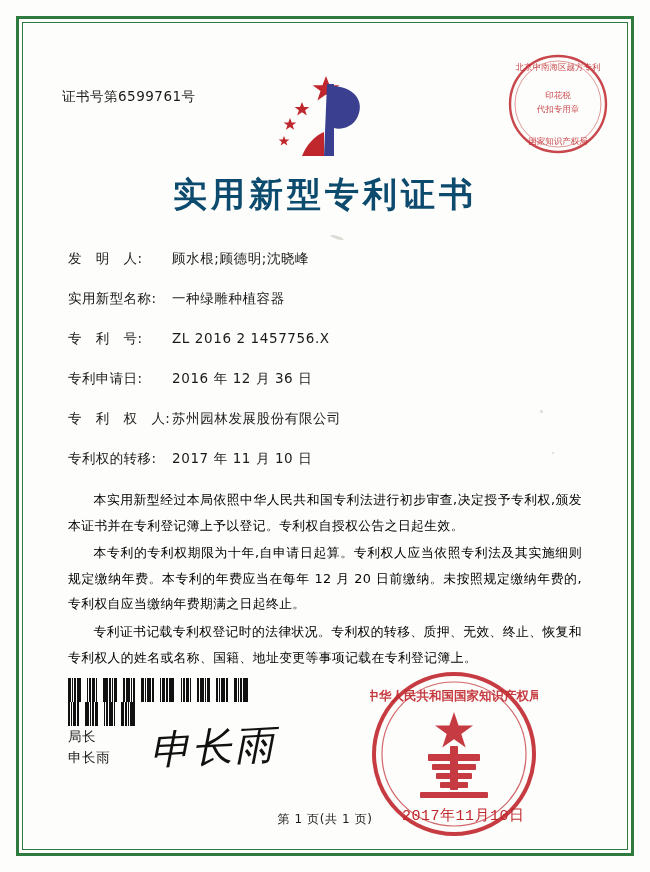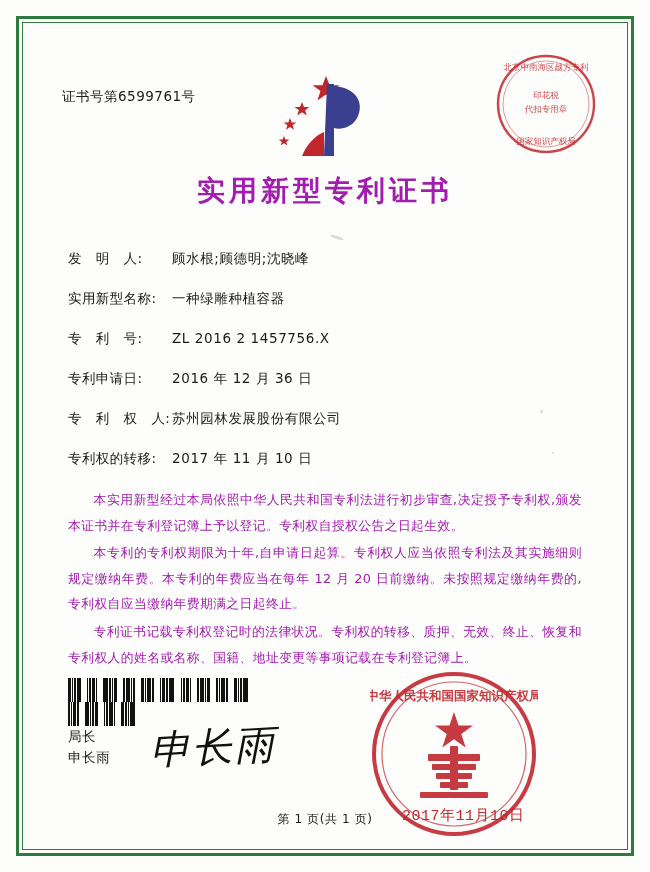--- a/index.html
+++ b/index.html
@@ -64,38 +64,38 @@
     position: absolute;
     left: 232px;
     top: 32px;
     width: 106px;
     height: 84px;
   }
 
   
   .seal-top {
     position: absolute;
-    right: 12px;
+    right: 0;
     top: 12px;
     width: 104px;
     height: 104px;
   }
 
   
   .title {
     position: absolute;
     left: 0;
     right: 0;
     top: 132px;
     text-align: center;
     font-family: "DejaVu Serif", "Liberation Serif", serif;
-    font-size: 28px;
+    font-size: 34px;
     font-weight: bold;
     letter-spacing: 4px;
-    color: #a21caf;
+    color: #0c4a6e;
   }
 
   
   .fields {
     position: absolute;
     left: 28px;
     top: 210px;
     right: 28px;
   }
   .field-row {
@@ -118,21 +118,21 @@
   }
 
   
   .body-text {
     position: absolute;
     left: 28px;
     right: 28px;
     top: 447px;
     font-size: 12.8px;
     line-height: 2.0;
-    color: #a21caf;
+    color: #000000;
     text-align: justify;
   }
   .body-text p {
     margin: 0 0 2px 0;
     text-indent: 2em;
     letter-spacing: 0.4px;
   }
 
   
   .barcode {

